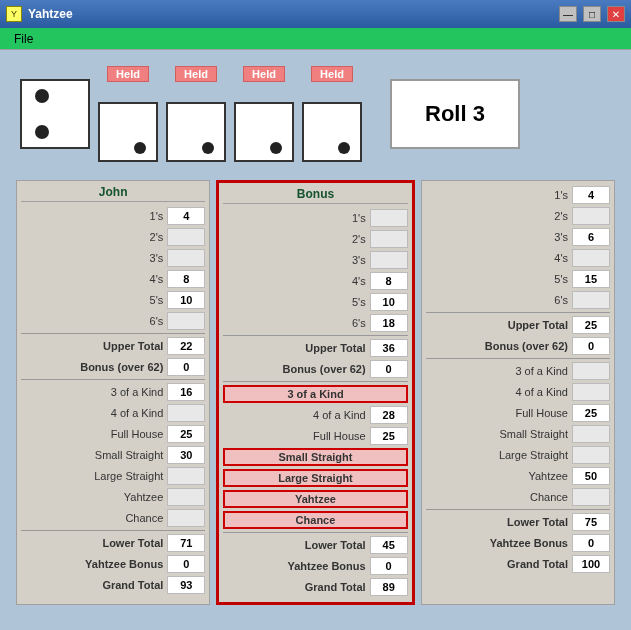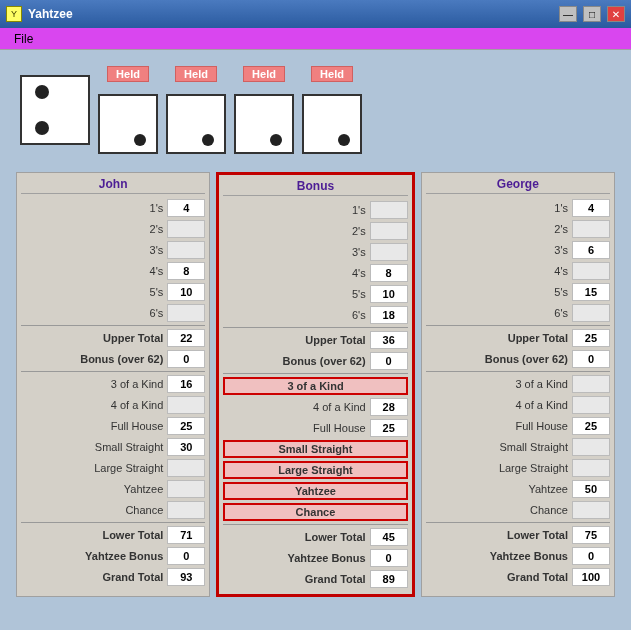--- a/index.html
+++ b/index.html
@@ -31,21 +31,21 @@
     .title-text { flex: 1; font-weight: bold; font-size: 12px; }
     .win-btn {
       width: 18px; height: 16px;
       background: #c0c0c0;
       border: 1px solid #888;
       display: inline-flex; align-items: center; justify-content: center;
       font-size: 10px; cursor: pointer; color: #000;
     }
     .win-btn.close { background: #e04040; color: white; }
     .menu-bar {
-      background: #d946ef;
+      background: #22c55e;
       height: 22px;
       display: flex;
       align-items: center;
       padding: 0 6px;
       border-bottom: 1px solid #a0a0a0;
     }
     .menu-item {
       font-size: 12px;
       padding: 2px 8px;
       cursor: pointer;
@@ -58,21 +58,21 @@
       display: flex;
       align-items: center;
       gap: 8px;
       margin-bottom: 12px;
       padding: 6px 10px;
     }
     .die-container {
       display: flex;
       flex-direction: column;
       align-items: center;
-      gap: 12px;
+      gap: 20px;
     }
     .held-label {
       background: #f08080;
       color: white;
       font-size: 11px;
       font-weight: bold;
       padding: 1px 8px;
       border: 1px solid #d06060;
     }
     .die {
@@ -122,21 +122,21 @@
       padding: 4px;
       position: relative;
     }
     .player-panel.active {
       border: 3px solid #c00000;
     }
     .player-name {
       text-align: center;
       font-size: 12px;
       font-weight: bold;
-      color: #4c1d95;
+      color: #14532d;
       margin-bottom: 4px;
       border-bottom: 1px solid #a0a0a0;
       padding-bottom: 2px;
     }
     .score-row {
       display: flex;
       align-items: center;
       justify-content: flex-start;
       height: 20px;
       margin-bottom: 1px;
@@ -265,20 +265,21 @@
       <div class="die" style="display:grid; grid-template-columns:1fr 1fr; grid-template-rows:1fr 1fr 1fr; padding:6px; gap:4px;">
         <div style="grid-column:1;grid-row:1;"></div>
         <div style="grid-column:2;grid-row:1;"></div>
         <div style="grid-column:1;grid-row:2;"></div>
         <div style="grid-column:2;grid-row:2;"></div>
         <div style="grid-column:1;grid-row:3;"></div>
         <div class="dot" style="grid-column:2;grid-row:3;"></div>
       </div>
     </div>
 
+    <div class="roll-btn">Roll 3</div>
   </div>
 
   <div class="players-area">
 
     <div class="player-panel">
       <div class="player-name">John</div>
 
       <div class="score-row">
         <span class="score-label">1's</span>
         <div class="score-value">4</div>
@@ -430,21 +431,20 @@
         <span class="score-label">Yahtzee Bonus</span>
         <div class="score-value">0</div>
       </div>
       <div class="row-total">
         <span class="score-label">Grand Total</span>
         <div class="score-value">89</div>
       </div>
     </div>
 
     <div class="player-panel">
-      <div class="player-name">George</div>
 
       <div class="score-row">
         <span class="score-label">1's</span>
         <div class="score-value">4</div>
       </div>
       <div class="score-row">
         <span class="score-label">2's</span>
         <div class="score-value empty"></div>
       </div>
       <div class="score-row">

